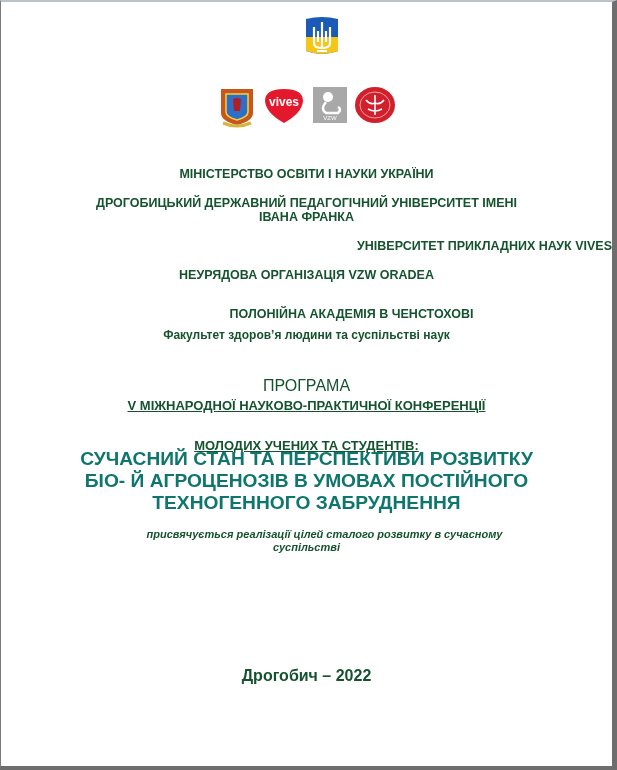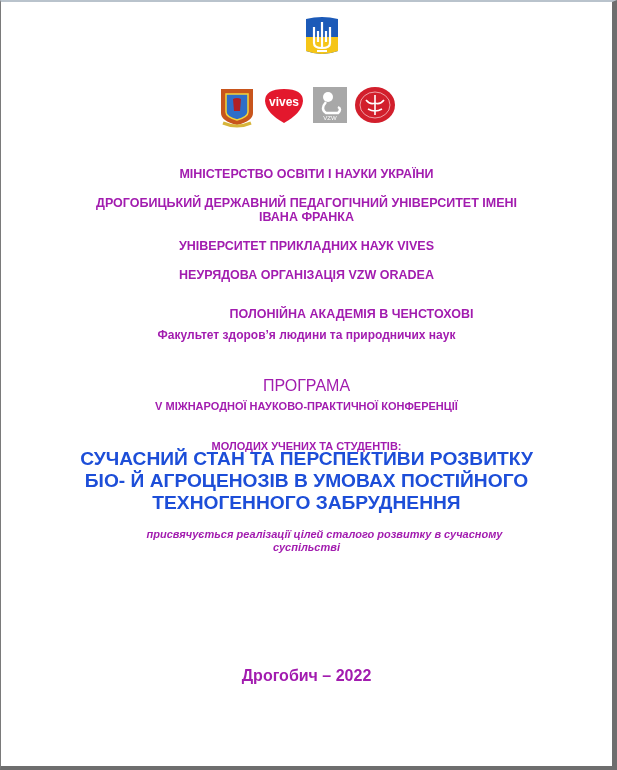--- a/index.html
+++ b/index.html
@@ -6,27 +6,27 @@
     body { width: 617px; height: 770px; overflow: hidden; position: relative; font-family: "Liberation Sans", sans-serif; }
     .page {
       position: absolute; left: 0; top: 0; width: 611px; height: 764px;
       background: #ffffff;
       border-top: 2px solid #b9c3cc;
       border-left: 1px solid #7a7a7a;
       border-right: 5px solid #6e6e6e;
       border-bottom: 5px solid #6e6e6e;
       box-sizing: content-box;
     }
-    .center { position: absolute; left: 0; width: 611px; text-align: center; color: #a21caf; }
+    .center { position: absolute; left: 0; width: 611px; text-align: center; color: #14532d; }
     .org { font-weight: bold; font-size: 12.5px; line-height: 15px; }
     .logo-row { position: absolute; top: 81px; left: 217px; height: 44px; display: flex; gap: 6px; align-items: center; }
     .logo { width: 38px; height: 40px; }
     .title-main { font-weight: normal; font-size: 16px; }
-    .sub { font-weight: bold; font-size: 11px; line-height: 12px; }
-    .conf-title { color: #1d4ed8; font-weight: bold; font-size: 19.2px; line-height: 22px; }
+    .sub { font-weight: bold; font-size: 13px; line-height: 12px; text-decoration: underline; }
+    .conf-title { color: #0f766e; font-weight: bold; font-size: 19.2px; line-height: 22px; }
     .dedication { font-weight: bold; font-style: italic; font-size: 11px; line-height: 13px; }
     .footer { font-weight: bold; font-size: 16px; }
   </style>
 </head>
 <body>
 
 <div class="page">
 
   <div style="position:absolute; left:303px; top:13px; width:36px; height:46px;">
     <svg width="36" height="46" viewBox="0 0 36 46">
@@ -65,24 +65,24 @@
         <ellipse cx="21" cy="20" rx="20" ry="18" fill="#d21f2c"></ellipse>
         <ellipse cx="21" cy="20" rx="15" ry="13" fill="none" stroke="#f4c0c4" stroke-width="0.8"></ellipse>
         <path d="M21 10 L21 30 M12 15 Q16 20 21 18 Q26 20 30 15 M14 24 Q21 28 28 24" stroke="#ffffff" stroke-width="1.6" fill="none"></path>
       </svg>
     </div>
   </div>
 
   <div class="center org" style="top:165px;">МІНІСТЕРСТВО ОСВІТИ І НАУКИ УКРАЇНИ</div>
   <div class="center org" style="top:194px;">ДРОГОБИЦЬКИЙ ДЕРЖАВНИЙ ПЕДАГОГІЧНИЙ УНІВЕРСИТЕТ ІМЕНІ</div>
   <div class="center org" style="top:208px;">ІВАНА ФРАНКА</div>
-  <div class="center org" style="top:237px;">УНІВЕРСИТЕТ ПРИКЛАДНИХ НАУК VIVES</div>
+  <div class="center org" style="top:237px;text-align:right;">УНІВЕРСИТЕТ ПРИКЛАДНИХ НАУК VIVES</div>
   <div class="center org" style="top:266px;">НЕУРЯДОВА ОРГАНІЗАЦІЯ VZW ORADEA</div>
   <div class="center org" style="top:305px;margin-left:45px;">ПОЛОНІЙНА АКАДЕМІЯ В ЧЕНСТОХОВІ</div>
-  <div class="center org" style="top:326px; font-size:12px;">Факультет здоров’я людини та природничих наук</div>
+  <div class="center org" style="top:326px; font-size:12px;">Факультет здоров’я людини та суспільстві наук</div>
 
   <div class="center title-main" style="top:375px;">ПРОГРАМА</div>
   <div class="center sub" style="top:398px;">V МІЖНАРОДНОЇ НАУКОВО-ПРАКТИЧНОЇ КОНФЕРЕНЦІЇ</div>
   <div class="center sub" style="top:410px;margin-top:28px;">МОЛОДИХ УЧЕНИХ ТА СТУДЕНТІВ:</div>
 
   <div class="center conf-title" style="top:446px;">СУЧАСНИЙ СТАН ТА ПЕРСПЕКТИВИ РОЗВИТКУ</div>
   <div class="center conf-title" style="top:468px;">БІО- Й АГРОЦЕНОЗІВ В УМОВАХ ПОСТІЙНОГО</div>
   <div class="center conf-title" style="top:490px;text-align:center;">ТЕХНОГЕННОГО ЗАБРУДНЕННЯ</div>
 
   <div class="center dedication" style="top:526px; padding-left:36px; box-sizing:border-box;">присвячується реалізації цілей сталого розвитку в сучасному</div>

